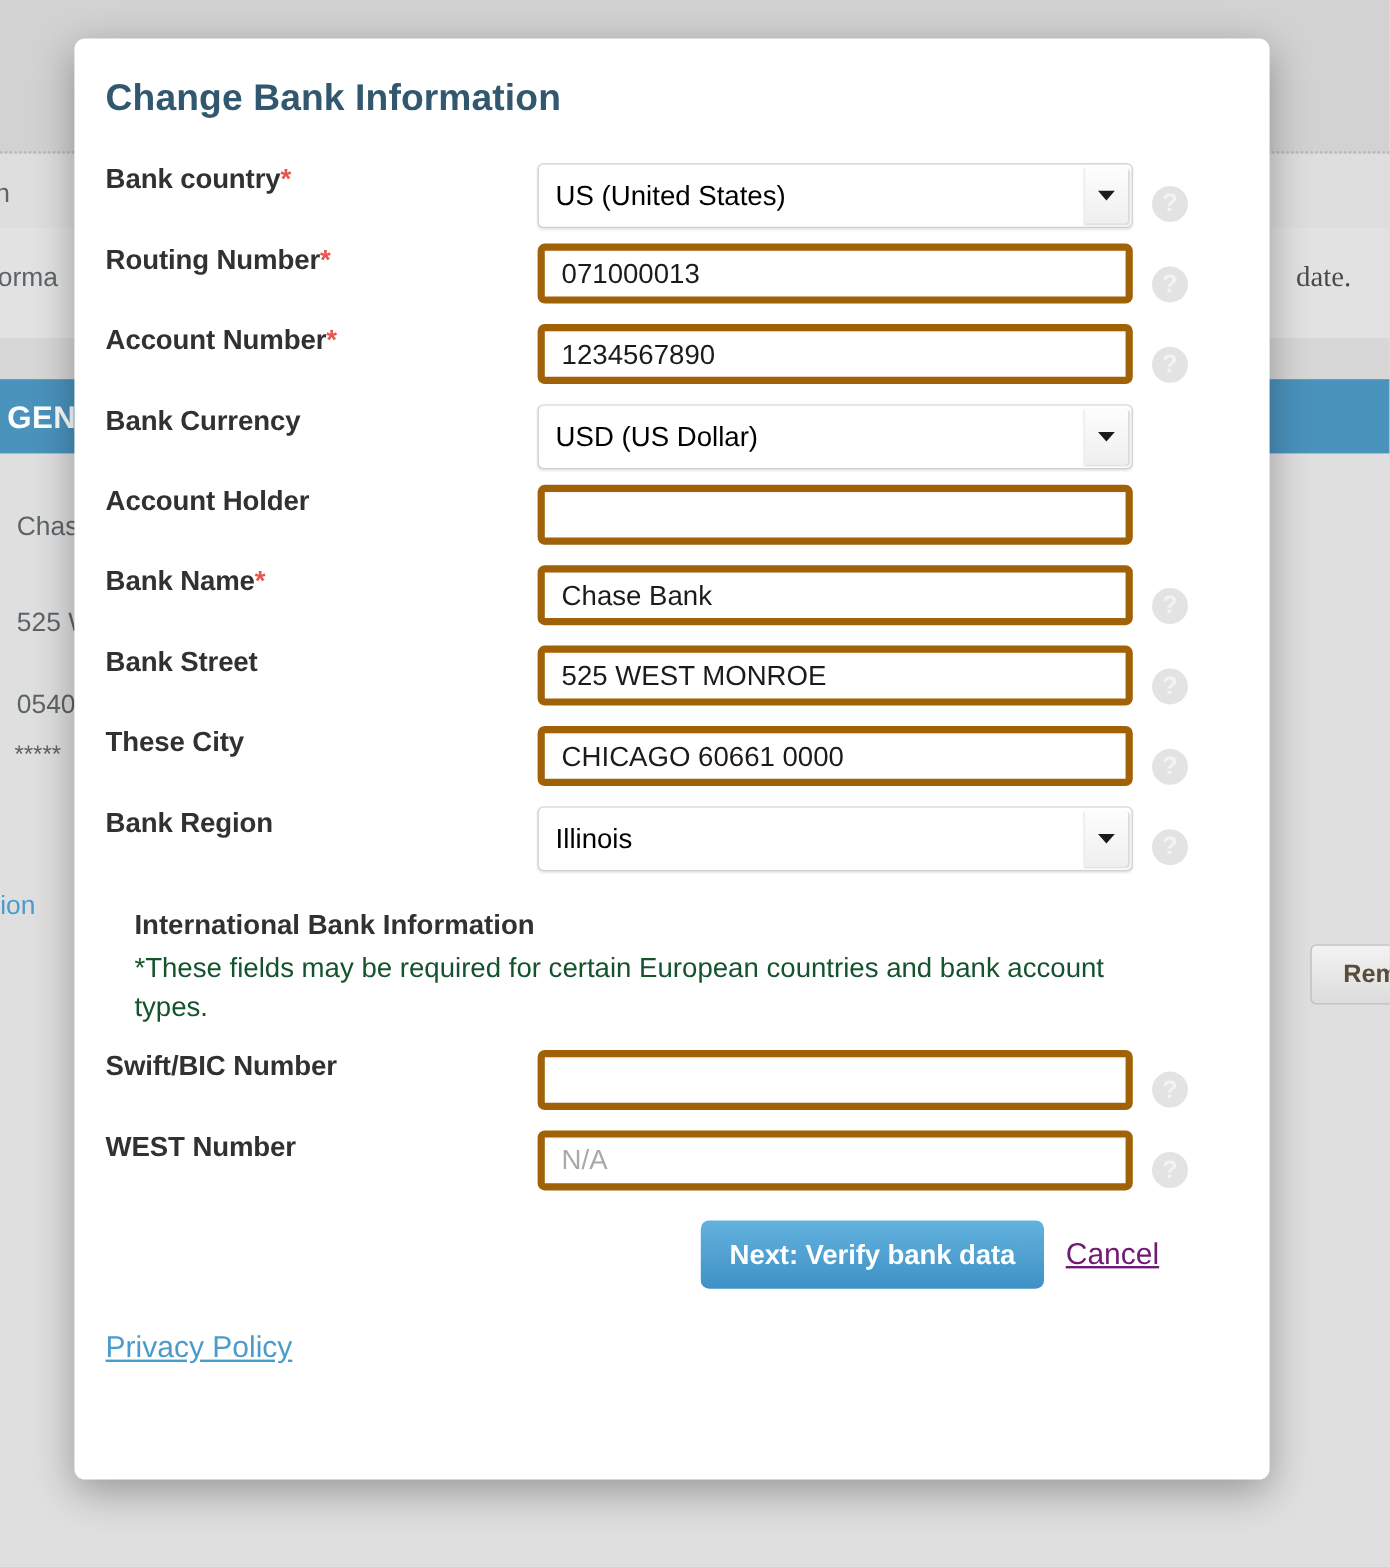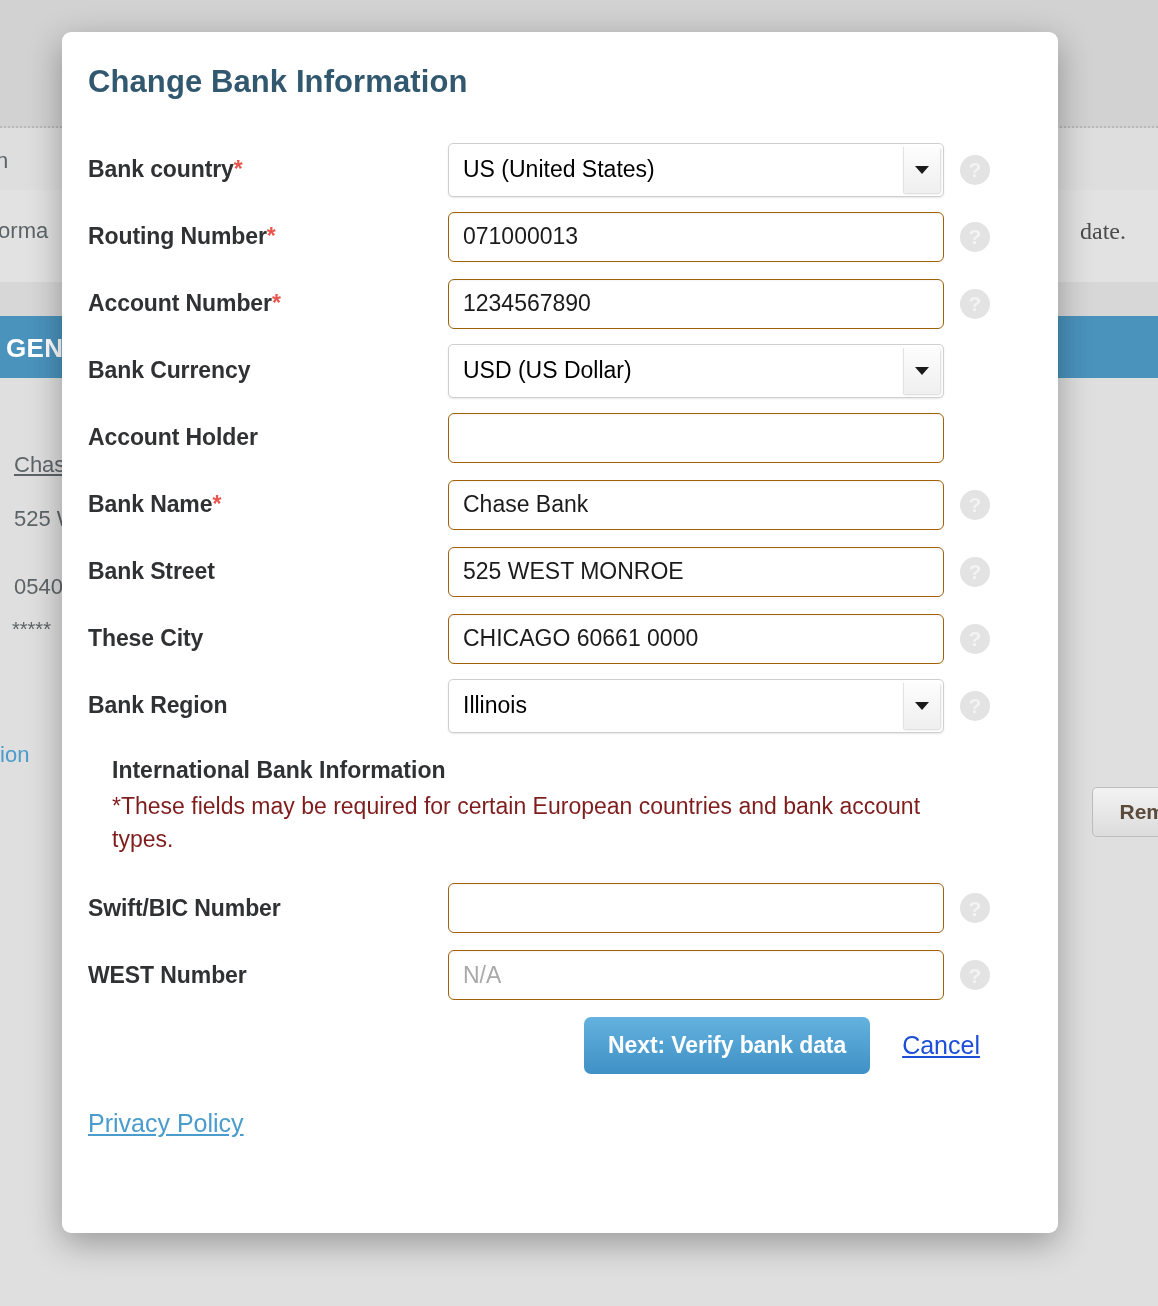--- a/index.html
+++ b/index.html
@@ -123,21 +123,20 @@
 
   .form {
     position: absolute;
     left: 26px;
     top: 104px;
     right: 0;
   }
 
   .row {
     display: flex;
-    align-items: center;
     height: 67px;
   }
   .row .label {
     width: 360px;
     flex: 0 0 360px;
     font-size: 23px;
     font-weight: bold;
     color: #2f3133;
     letter-spacing: -0.1px;
   }
@@ -153,21 +152,21 @@
   }
 
   .txt {
     width: 100%;
     box-sizing: border-box;
     height: 50px;
     font-size: 23px;
     font-family: "Liberation Sans", sans-serif;
     color: #1b1b1b;
     padding: 0 14px;
-    border: 1px solid #a16207;
+    border: 6px solid #a16207;
     border-radius: 6px;
     background: #fff;
     box-shadow: inset 0 1px 2px rgba(0,0,0,0.045);
     outline: none;
   }
   .txt::placeholder { color: #a9a9a9; }
 
   .sel {
     width: 100%;
     box-sizing: border-box;
@@ -230,21 +229,21 @@
     width: 860px;
   }
   .intl-head {
     font-size: 23px;
     font-weight: bold;
     color: #2f3133;
     margin-bottom: 6px;
   }
   .intl-note {
     font-size: 23px;
-    color: #7f1d1d;
+    color: #14532d;
     line-height: 1.45;
   }
 
   .intl-rows { margin-top: 18px; }
 
   .actions {
     display: flex;
     align-items: center;
     margin-top: 8px;
     padding-left: 496px;
@@ -255,23 +254,23 @@
     border-radius: 7px;
     color: #ffffff;
     font-size: 23px;
     font-weight: bold;
     font-family: "Liberation Sans", sans-serif;
     padding: 15px 24px;
     cursor: pointer;
     letter-spacing: -0.1px;
   }
   .cancel-link {
-    margin-left: 32px;
+    margin-left: 18px;
     font-size: 25px;
-    color: #1d4ed8;
+    color: #701a75;
     text-decoration: underline;
     cursor: pointer;
     text-align: center;
   }
   .privacy-link {
     display: inline-block;
     margin-top: 35px;
     font-size: 25px;
     color: #4a9ccc;
     text-decoration: underline;
@@ -288,21 +287,21 @@
   <div class="bg-dotted-rule"></div>
   <div class="bg-blue-banner"></div>
   <div class="bg-body-area"></div>
 
   <div class="bg-text" style="left:-4px; top:148px;">n</div>
   <div class="bg-text" style="left:-8px; top:218px;">forma</div>
   <div class="bg-serif" style="left:1080px; top:218px;">date.</div>
 
   <div class="bg-banner-text">GENIC</div>
 
-  <div class="bg-text" style="left:14px; top:452px;text-decoration:underline;">Chas</div>
+  <div class="bg-text" style="left:14px; top:426px;">Chas</div>
   <div class="bg-text" style="left:14px; top:506px;">525 W</div>
   <div class="bg-text" style="left:14px; top:574px;">0540</div>
   <div class="bg-text small" style="left:12px; top:618px;">*****</div>
   <div class="bg-link" style="left:-6px; top:742px;">tion</div>
 
   <div class="bg-button">Rem</div>
 </div>
 
 <div class="modal">
 

